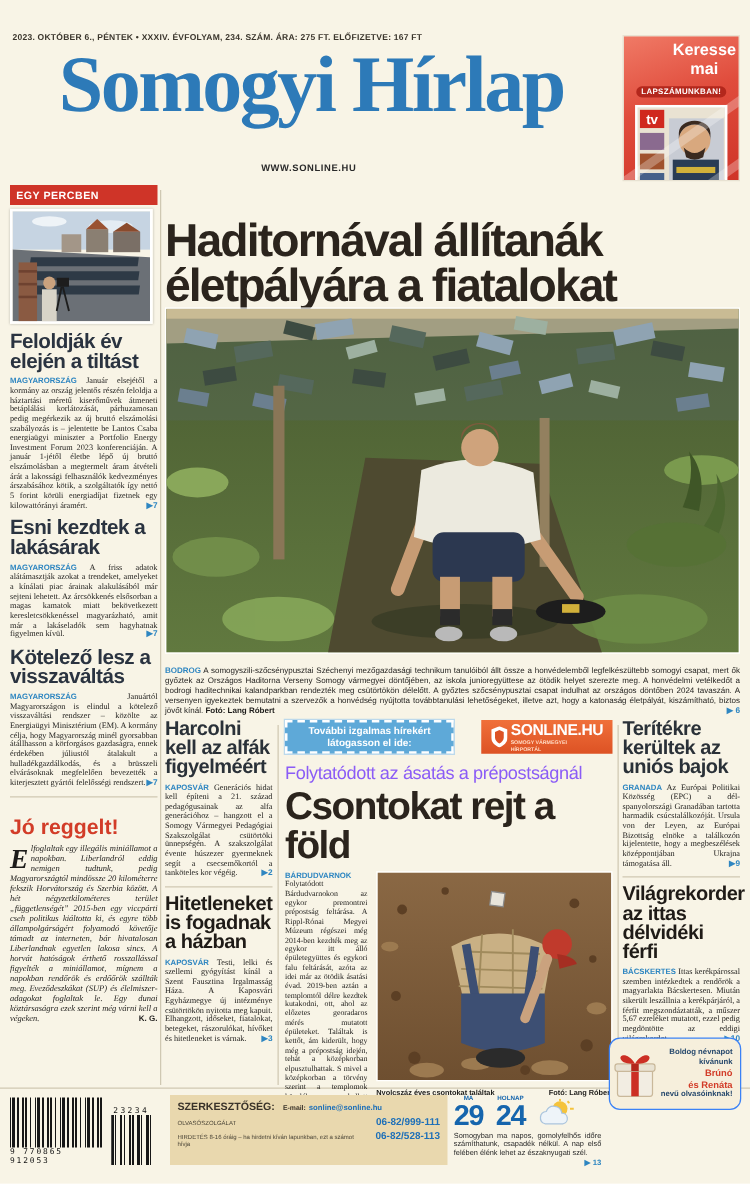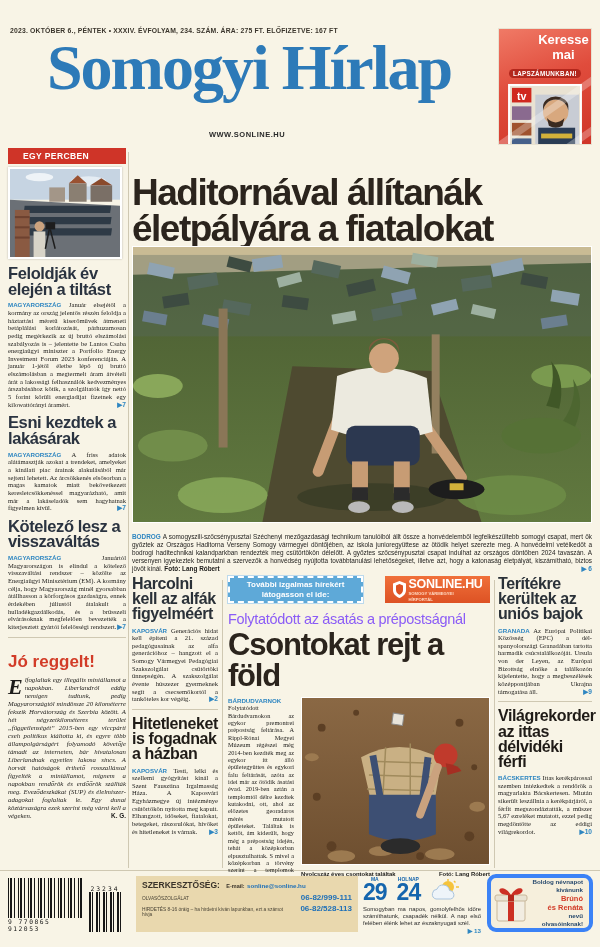--- a/index.html
+++ b/index.html
@@ -18,21 +18,21 @@
   .promo-l2{position:relative;display:inline-block;margin-top:1px;padding:1px 4px;background:#b3271c;border-radius:6px;
             font-size:6.3px;font-weight:bold;color:#fff;letter-spacing:.3px;}
   .promo svg{display:block;margin:3px auto 0;}
   
   .body-txt{font-family:"Liberation Serif",serif;font-size:6.6px;line-height:1.16;text-align:justify;color:#1d1c1a;}
   .tag{font-family:"Liberation Sans",sans-serif;font-weight:bold;color:#2e86c1;font-size:6.2px;}
   .ref{color:#2e86c1;font-weight:bold;font-family:"Liberation Sans",sans-serif;font-size:6.6px;float:right;}
   .rule{border:none;border-top:1px solid #cfc8b2;margin:6px 0;}
   
   .left-rail{position:absolute;left:8px;top:148px;width:118px;height:788px;display:flex;flex-direction:column;}
-  .section-banner{background:#cf3428;color:#fff;font-size:8.5px;font-weight:bold;padding:3px 15px;letter-spacing:.4px;}
+  .section-banner{background:#cf3428;color:#fff;font-size:8.5px;font-weight:bold;padding:3px 5px;letter-spacing:.4px;}
   .rail-photo{margin-top:3px;border:2px solid #fff;box-shadow:0 0 2px rgba(0,0,0,.25);}
   .rail-title{font-size:16.5px;line-height:.95;font-weight:bold;color:#2a3340;margin:7px 0 4px;letter-spacing:-.4px;}
   .greet-title{font-size:17px;font-weight:bold;color:#d23c28;margin:8px 0 4px;}
   .greet-body{font-family:"Liberation Serif",serif;font-style:italic;font-size:6.8px;line-height:1.18;text-align:justify;color:#1d1c1a;}
   .greet-body .dropcap{float:left;font-size:22px;line-height:17px;padding:2px 2px 0 0;font-weight:bold;}
   .sig{font-weight:bold;font-style:normal;font-family:"Liberation Sans",sans-serif;font-size:6.4px;float:right;}
   .barcode-row{margin-top:auto;display:flex;align-items:flex-end;gap:5px;padding-bottom:4px;}
   .ean-wrap{width:76px;}
   .ean{height:40px;background:repeating-linear-gradient(90deg,#171717 0 1px,transparent 1px 2px,#171717 2px 4px,transparent 4px 6px,#171717 6px 7px,transparent 7px 10px);}
   .ean-num{font-family:"DejaVu Sans Mono",monospace;font-size:6.3px;letter-spacing:1.5px;color:#111;}
@@ -77,21 +77,21 @@
   .ed-row{display:flex;justify-content:space-between;align-items:baseline;margin-top:2.5px;}
   .ed-label{font-size:4.8px;color:#4a4436;max-width:150px;line-height:1.1;}
   .ed-phone{font-size:8px;font-weight:800;color:#1d6fb8;white-space:nowrap;}
   .weather{position:absolute;left:363px;top:876px;width:118px;}
   .w-top{display:flex;align-items:flex-end;gap:10px;}
   .w-day{text-align:center;}
   .w-label{font-size:5px;font-weight:bold;color:#1565ad;}
   .w-temp{font-size:23px;font-weight:800;color:#1565ad;line-height:.9;letter-spacing:-1px;}
   .w-text{margin-top:3px;font-size:5.9px;line-height:1.2;text-align:justify;color:#2a2a2a;}
   .w-text .ref{font-size:6.2px;}
-  .birthday{position:absolute;left:487px;top:874px;width:106px;height:58px;background:#f6efdc;border:4px solid #3b82f6;
+  .birthday{position:absolute;left:487px;top:830px;width:106px;height:58px;background:#f6efdc;border:1px solid #3b82f6;
             border-radius:9px;box-sizing:border-box;display:flex;align-items:center;padding:3px;}
   .bd-text{flex:1;text-align:right;font-size:6.2px;font-weight:bold;color:#27496d;line-height:1.25;padding-right:3px;}
   .bd-name{color:#d23c28;font-size:7.5px;}
 </style>
 </head>
 <body>
 
 <div class="page">
 
   <div class="dateline">2023. OKTÓBER 6., PÉNTEK  •  XXXIV. ÉVFOLYAM, 234. SZÁM. ÁRA: 275 FT. ELŐFIZETVE: 167 FT</div>

